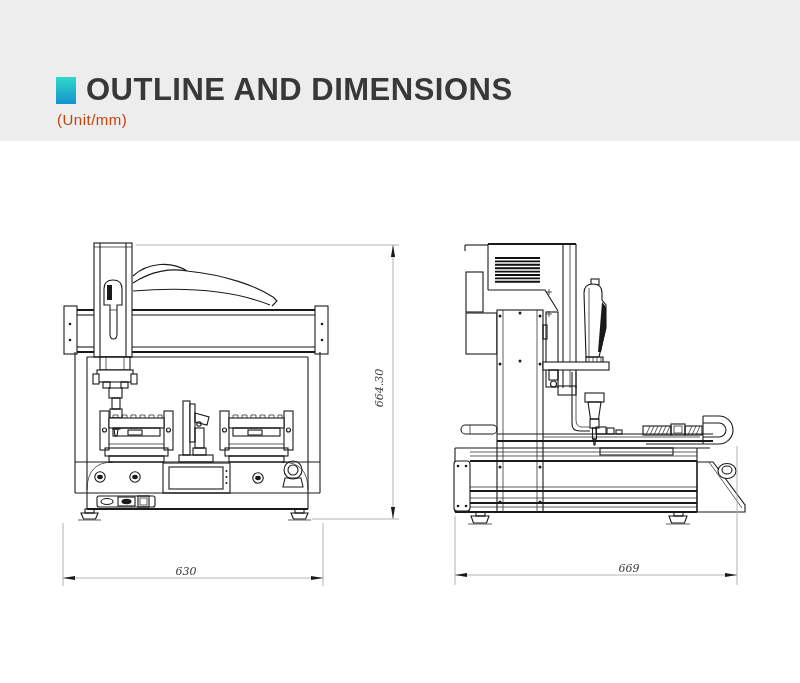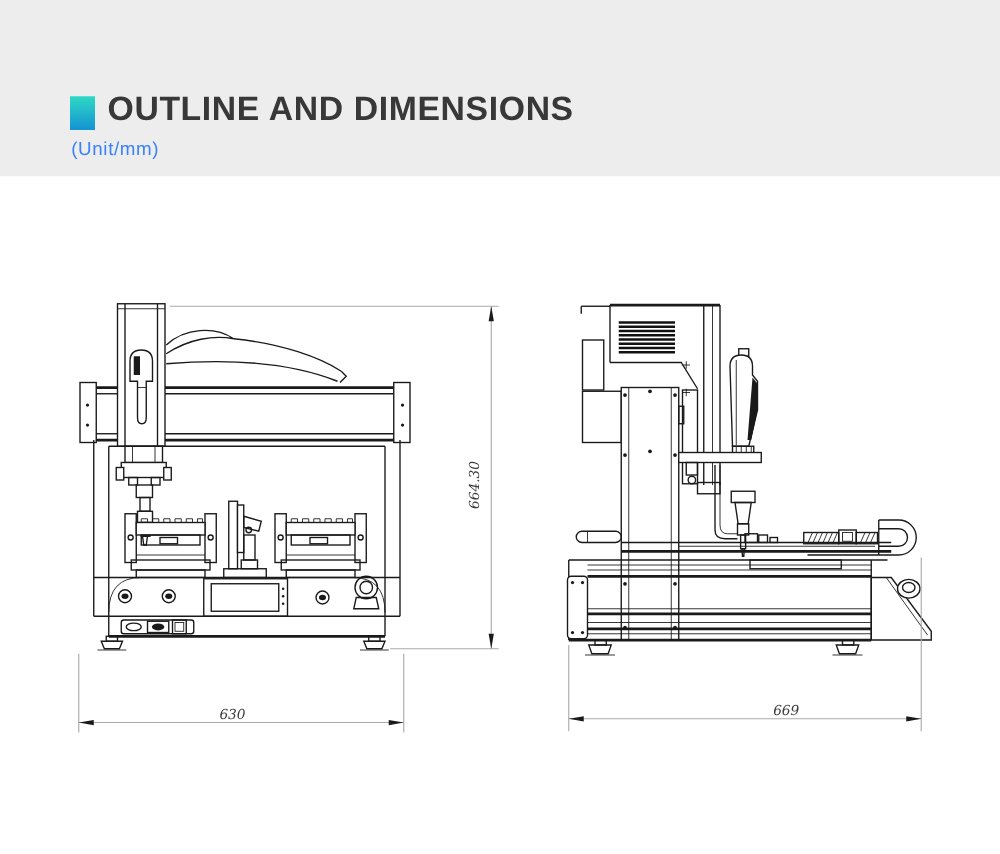--- a/index.html
+++ b/index.html
@@ -1,23 +1,23 @@
 <!DOCTYPE html>
 <html><head>
 <meta charset="utf-8">
 <style>
   html,body{margin:0;padding:0;background:#fff;}
   .page{position:relative;width:800px;height:683px;background:#ffffff;overflow:hidden;
         font-family:"Liberation Sans",sans-serif;}
   .header-band{position:absolute;left:0;top:0;width:800px;height:141px;background:#ededed;}
   .accent-square{position:absolute;left:56px;top:77px;width:20px;height:27px;
         background:linear-gradient(180deg,#2fd9c4 0%,#1593d2 100%);}
-  .page-title{position:absolute;left:86px;top:72px;margin:0;font-size:27px;font-weight:600;
+  .page-title{position:absolute;left:86px;top:72px;margin:0;font-size:31px;font-weight:600;
         color:#383838;letter-spacing:.5px;white-space:nowrap;}
-  .unit-label{position:absolute;left:57px;top:111px;font-size:15px;color:#3b82f6;letter-spacing:.5px;}
+  .unit-label{position:absolute;left:57px;top:111px;font-size:15px;color:#c2410c;letter-spacing:.5px;}
   svg{position:absolute;left:0;top:0;}
   .ln{stroke:#1a1a1a;fill:none;stroke-width:1.1;}
   .bold{stroke-width:2.2;}
   .thin{stroke-width:.7;}
   .fillw{fill:#ffffff;}
   .filld{fill:#1a1a1a;stroke:none;}
   .dim{stroke:#aaaaaa;stroke-width:.9;fill:none;}
   .dimtext{font-family:"DejaVu Serif",serif;font-style:italic;font-size:11px;fill:#3a3a3a;}
 </style>
 </head>

